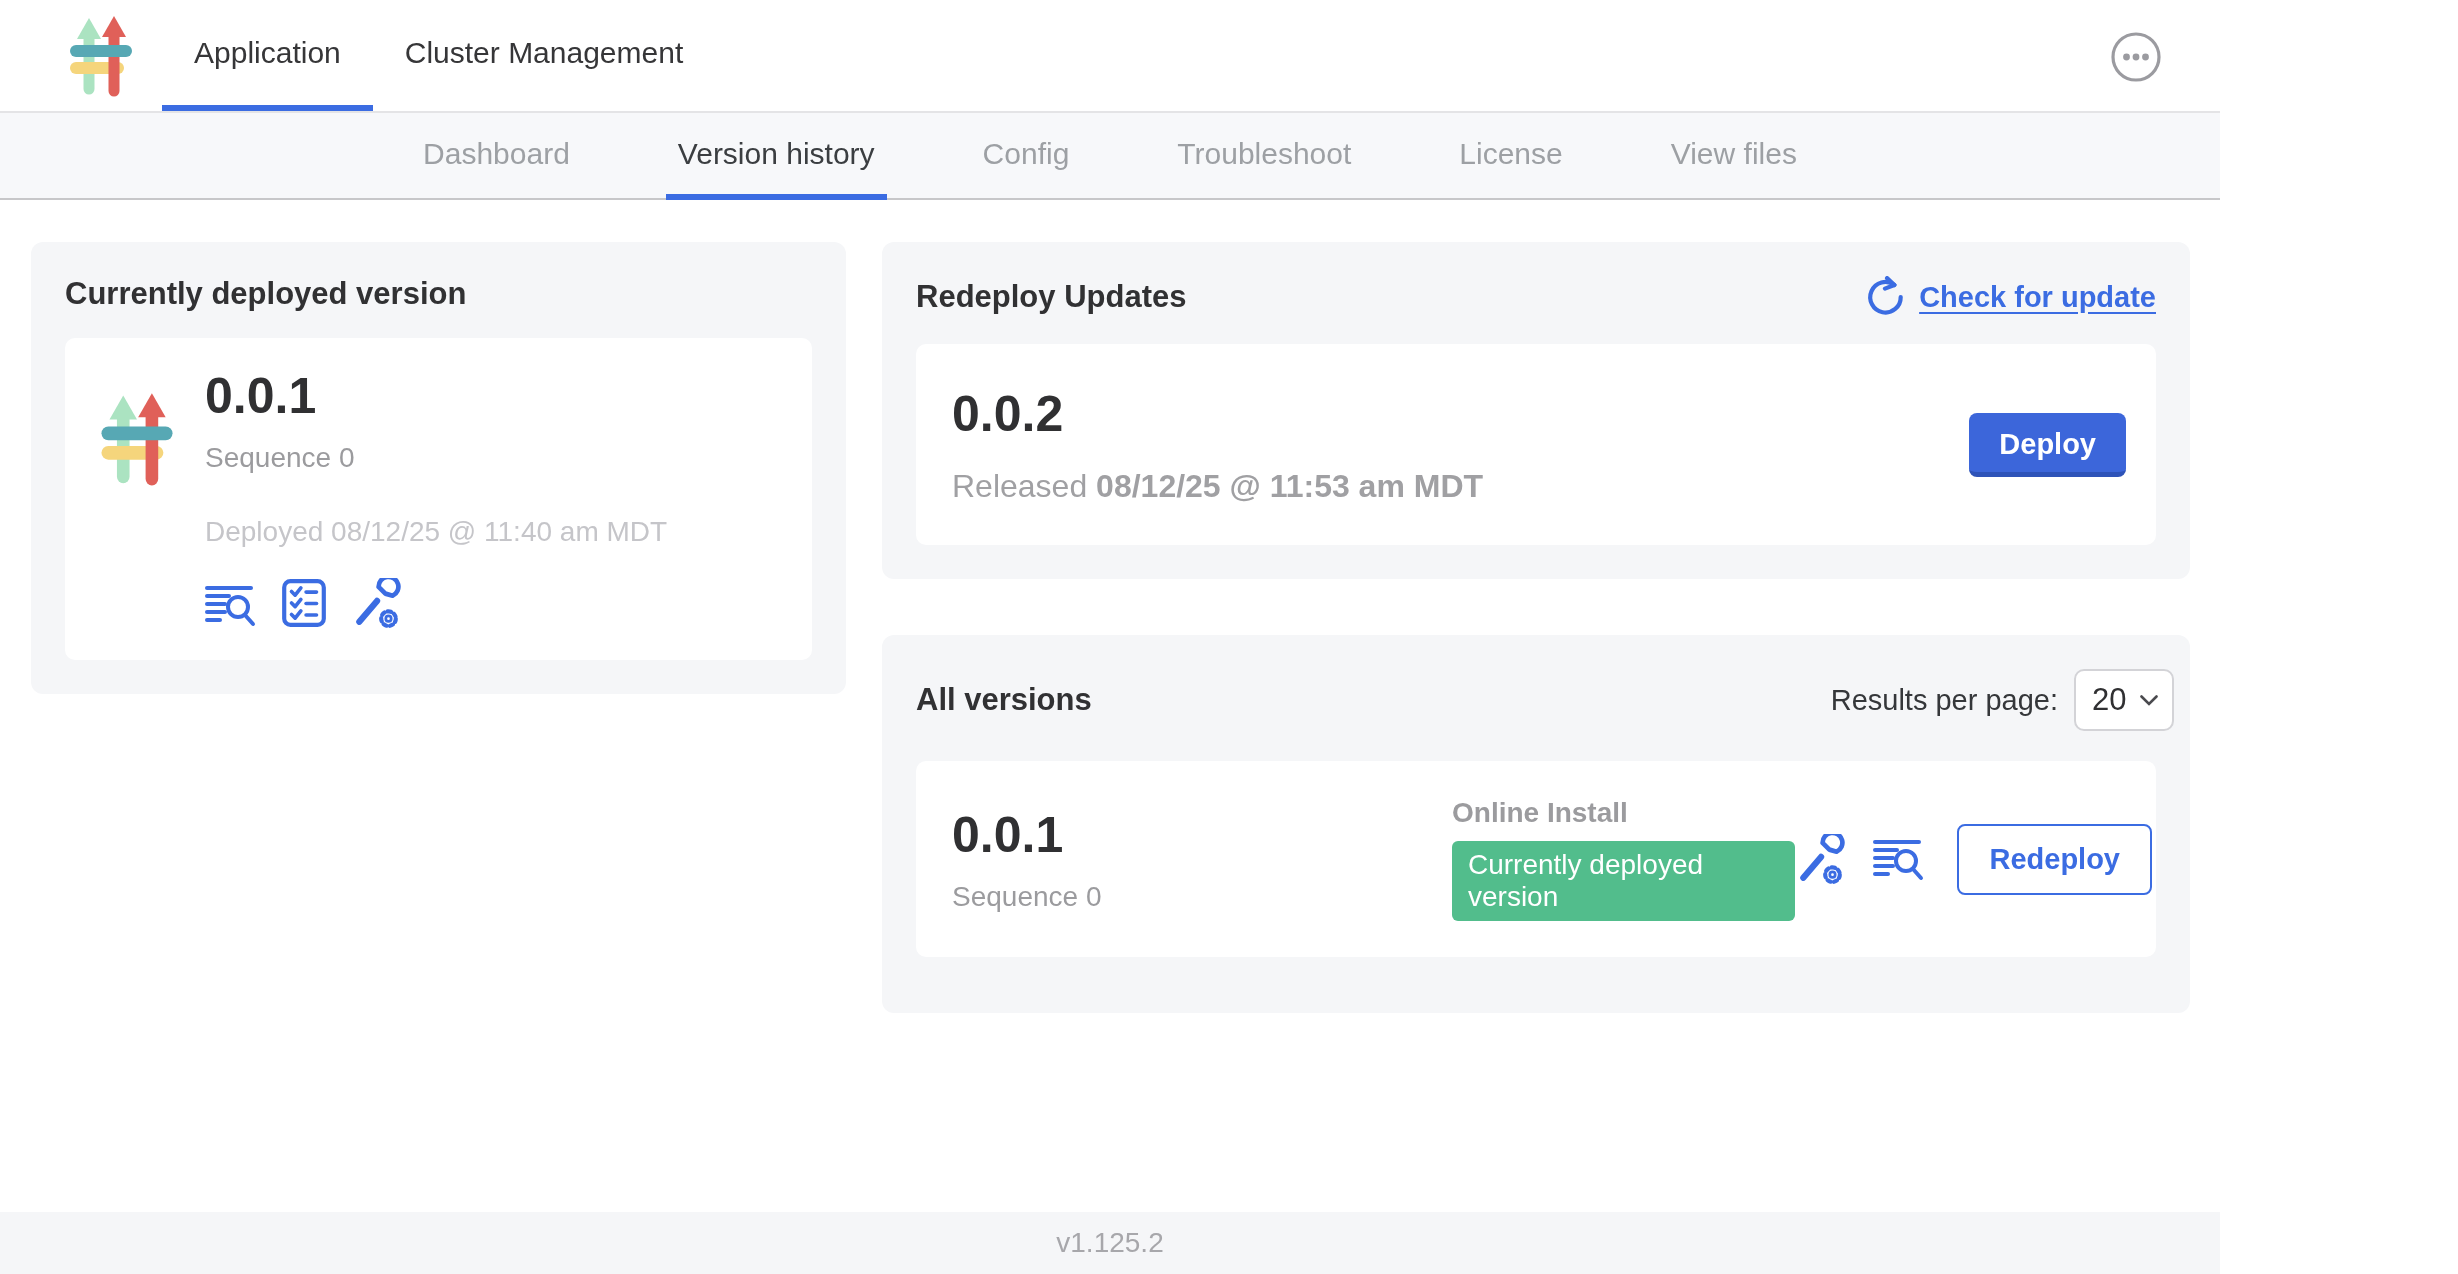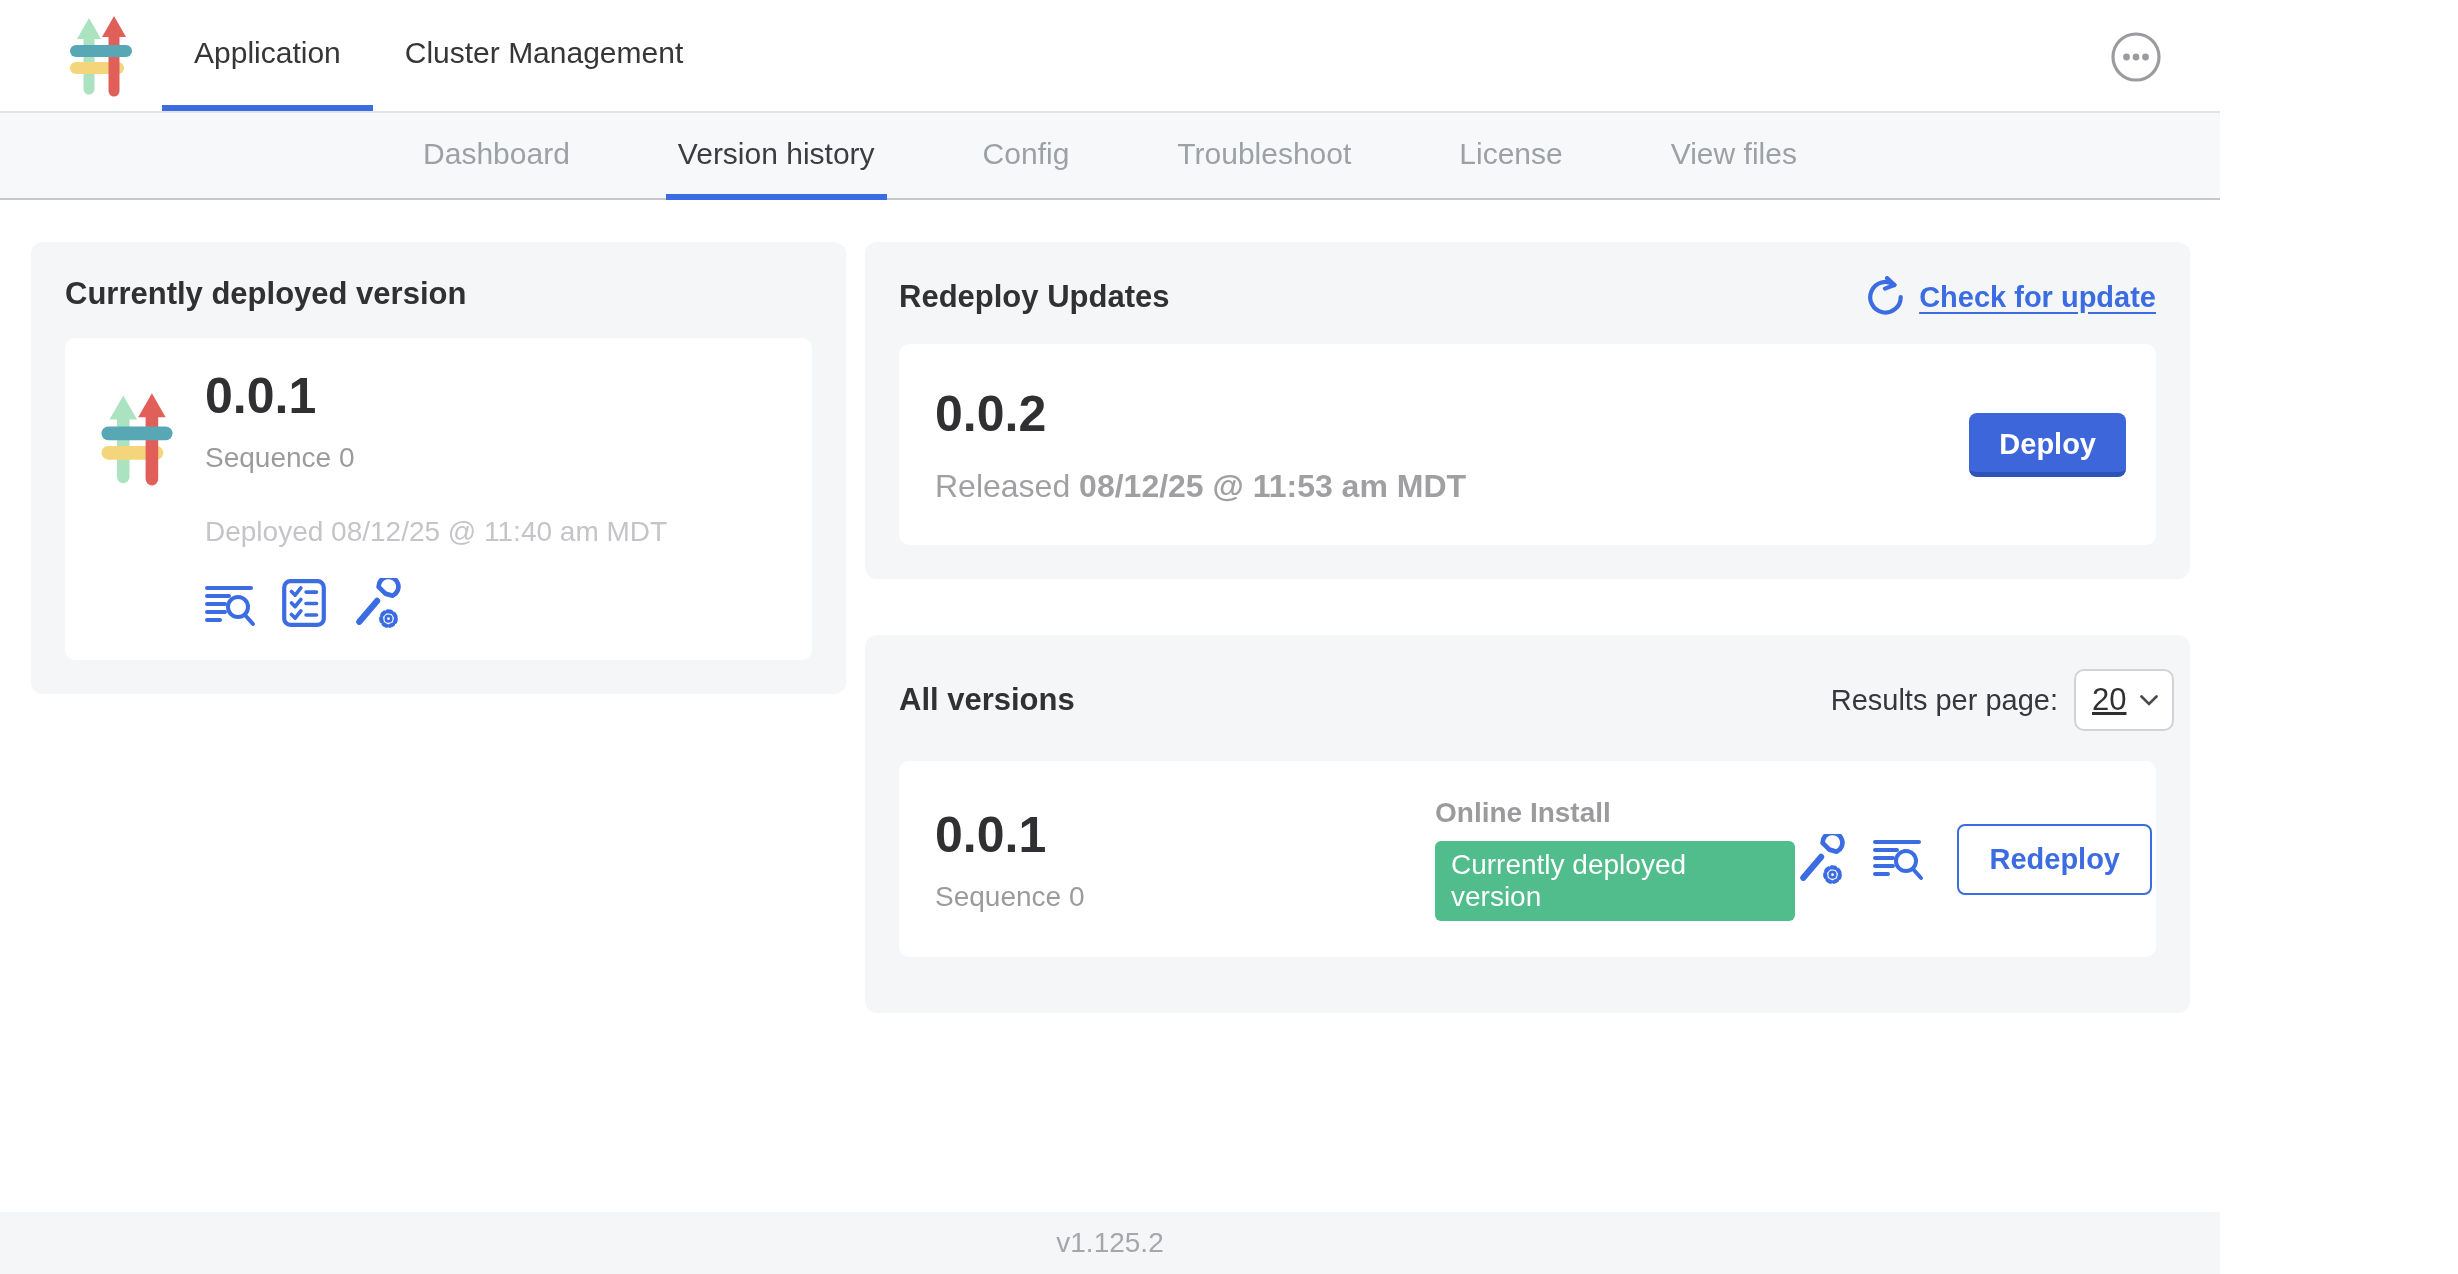--- a/index.html
+++ b/index.html
@@ -28,21 +28,21 @@
   .menu-btn{position:absolute;right:58px;top:31px;width:52px;height:52px;background:none;border:none;cursor:pointer;padding:0;}
 
   
   .subnav{height:87px;background:#f7f8fa;border-bottom:2px solid #c7c7c9;
           display:flex;justify-content:center;gap:84px;}
   .subnav-item{display:flex;align-items:center;padding:0 12px;font-size:30px;color:#9da0a4;
                cursor:pointer;border-bottom:6px solid transparent;margin-bottom:-2px;}
   .subnav-item.active{color:#3b3e41;font-weight:500;border-bottom-color:var(--accent);}
 
   
-  .main{display:flex;gap:19px;padding:42px 30px 0 31px;align-items:flex-start;}
+  .main{display:flex;gap:36px;padding:42px 30px 0 31px;align-items:flex-start;}
   .left-col{width:815px;flex:none;}
   .right-col{flex:1;display:flex;flex-direction:column;}
 
   .card{background:#f5f6f8;border-radius:12px;padding:34px;}
   .card-title{font-size:31px;font-weight:700;color:#313133;}
   .inner-card{background:#fff;border-radius:10px;}
 
   
   .deployed-inner{margin-top:26px;padding:28px 36px 32px 36px;display:flex;align-items:flex-start;}
   .deployed-inner .logo{margin:26px 32px 0 0;align-self:flex-start;}
@@ -64,21 +64,21 @@
   .deploy-btn{background:var(--deploy_blue);border:none;border-bottom:5px solid var(--deploy_blue_edge);
               border-radius:8px;color:#fff;font-size:29px;font-weight:700;
               padding:15px 30px 11px;cursor:pointer;font-family:inherit;}
 
   
   .versions-card{margin-top:56px;padding-bottom:56px;}
   .rpp{display:flex;align-items:center;gap:16px;}
   .rpp-label{font-size:29px;color:#35373a;}
   .rpp-select{width:100px;height:62px;background:#fff;border:2px solid #d3d3d7;border-radius:10px;
               display:flex;align-items:center;justify-content:space-between;padding:0 14px 0 16px;
-              font-size:31px;color:#303032;cursor:pointer;margin-right:-18px;text-decoration:underline;}
+              font-size:31px;color:#303032;cursor:pointer;margin-right:-18px;}
   .version-row{margin-top:30px;height:196px;display:flex;align-items:center;padding:0 20px 0 36px;}
   .row-version{width:500px;flex:none;}
   .row-mid{flex:1;}
   .install-type{font-size:28px;font-weight:600;color:#9b9b9e;}
   .deployed-badge{display:inline-block;margin-top:12px;background:var(--badge_green);color:#fff;
                   font-size:28px;font-weight:500;padding:8px 16px;border-radius:6px;}
   .row-actions{display:flex;align-items:center;gap:28px;justify-content:center;}
   .redeploy-btn{background:#fff;border:2px solid var(--accent);border-radius:8px;color:var(--accent);
                 font-size:29px;font-weight:700;padding:17px 30px;cursor:pointer;
                 font-family:inherit;margin-right:-16px;margin-left:4px;}

